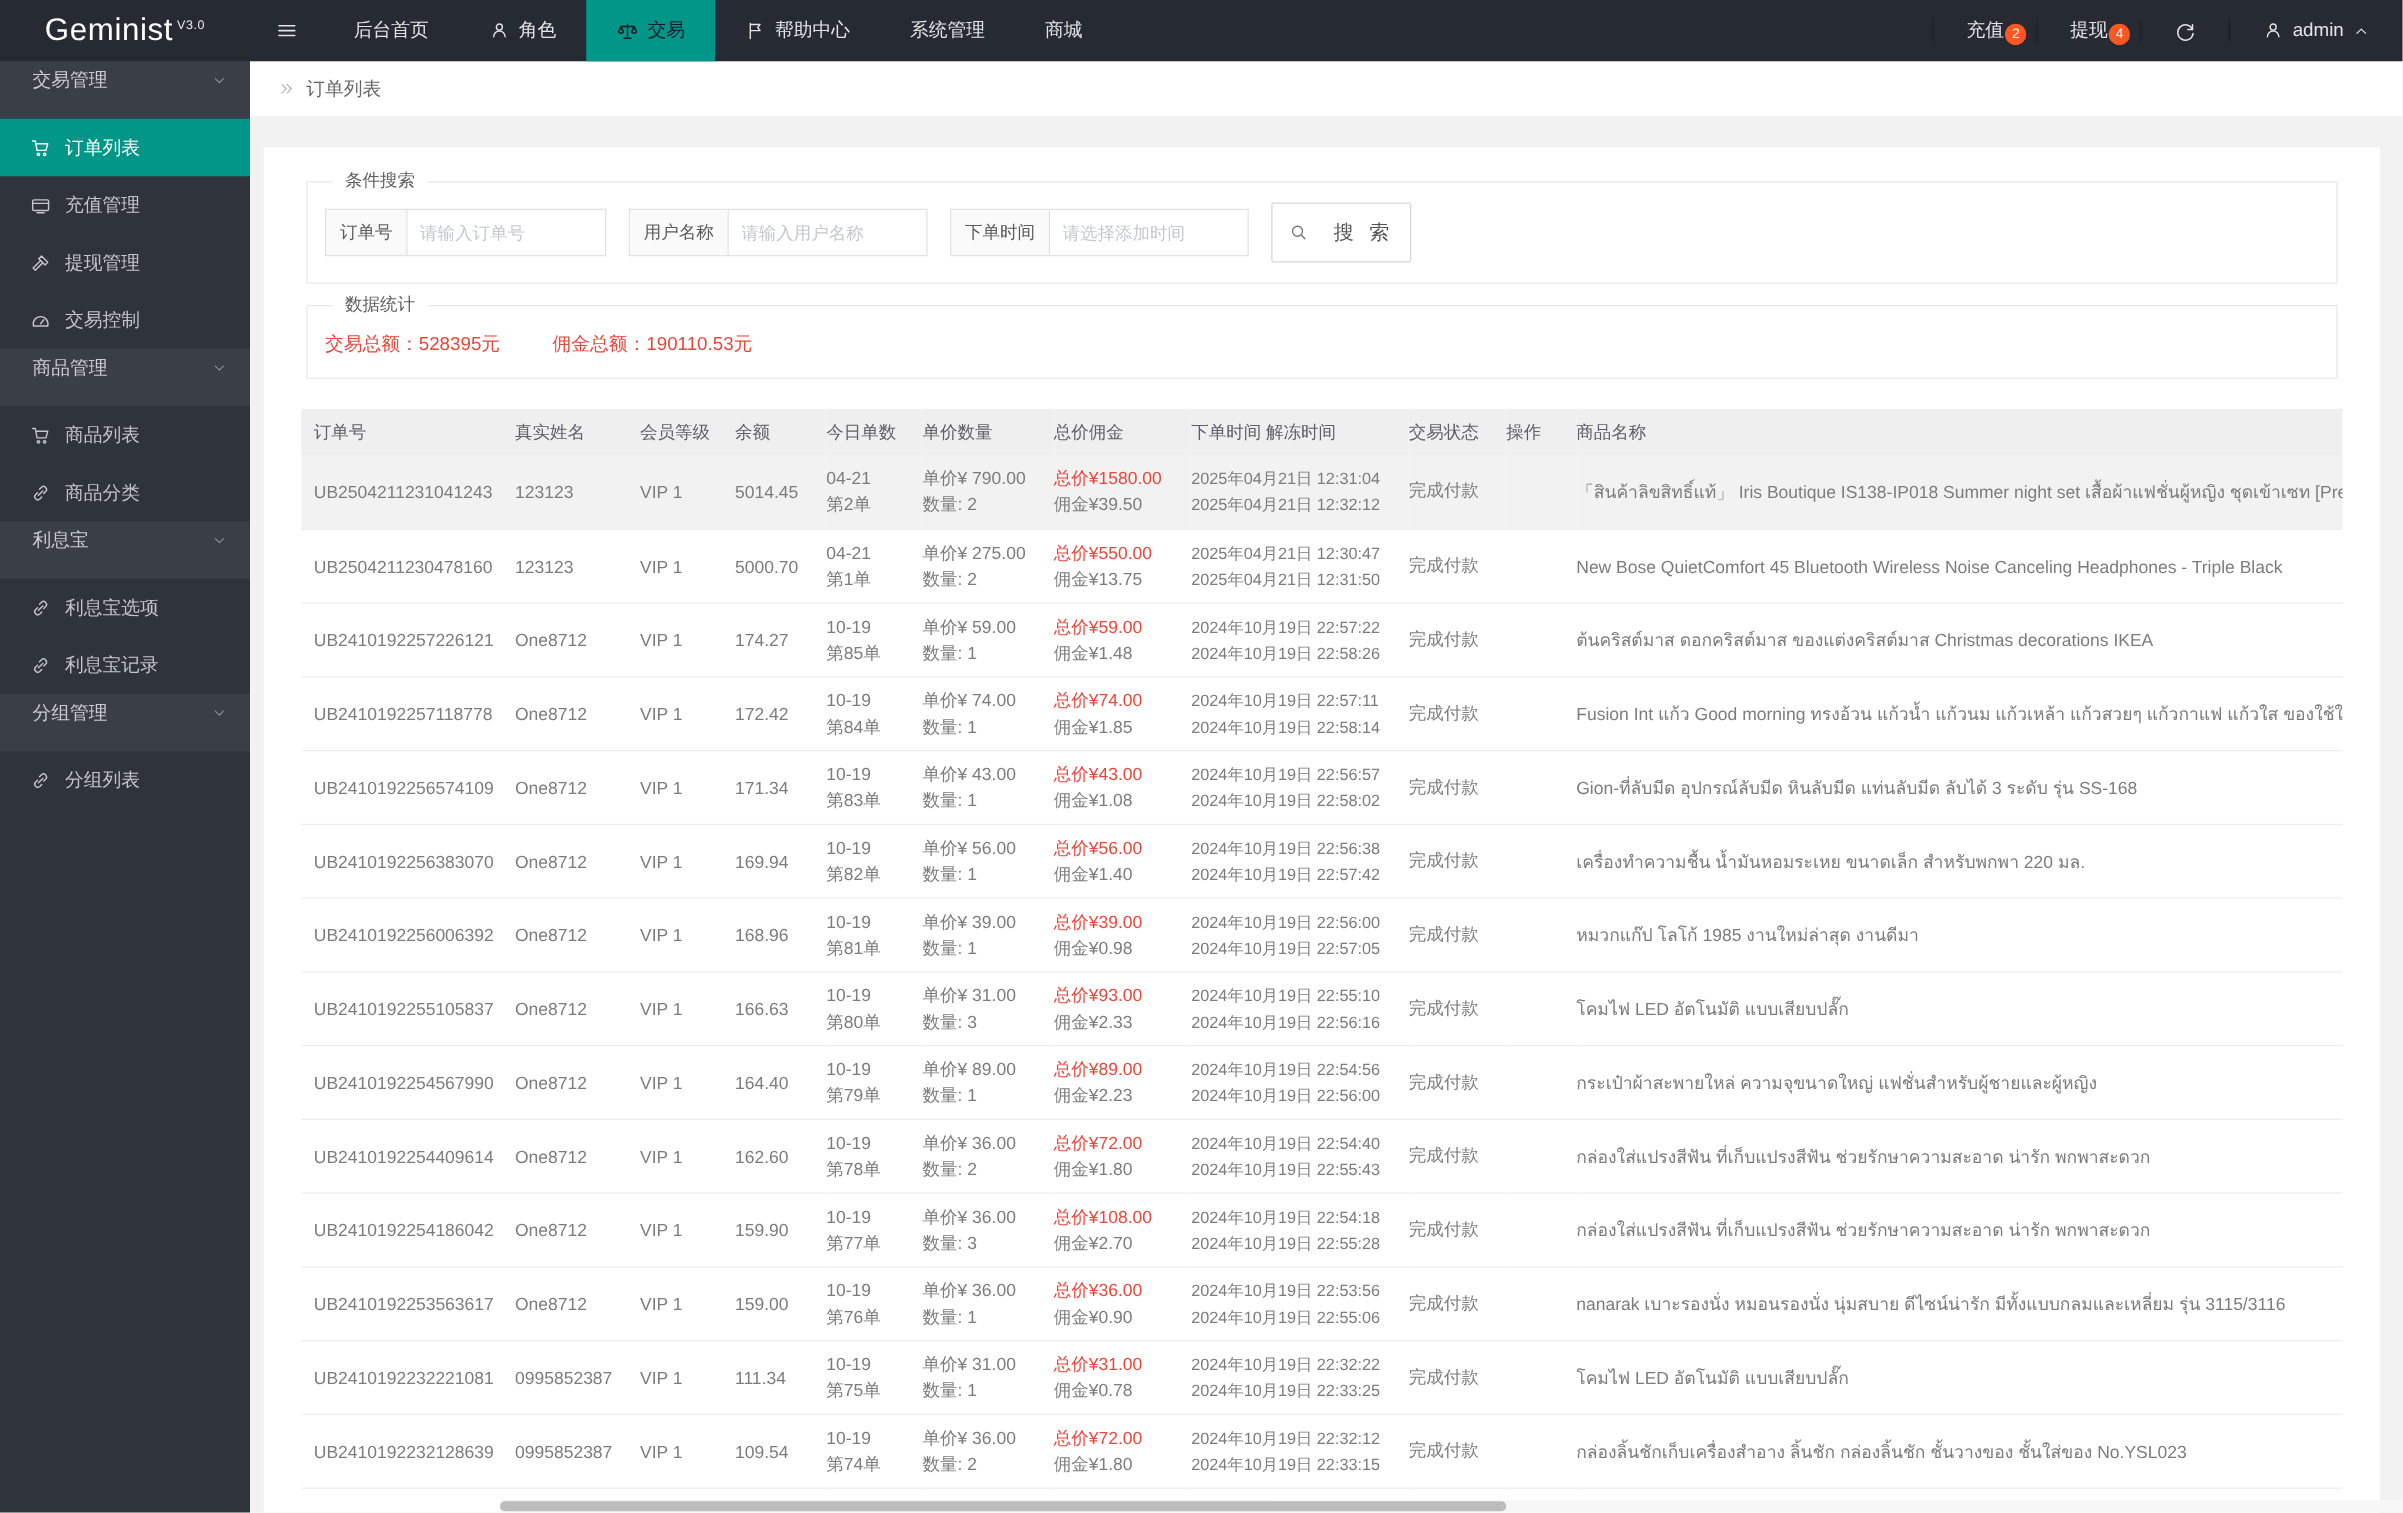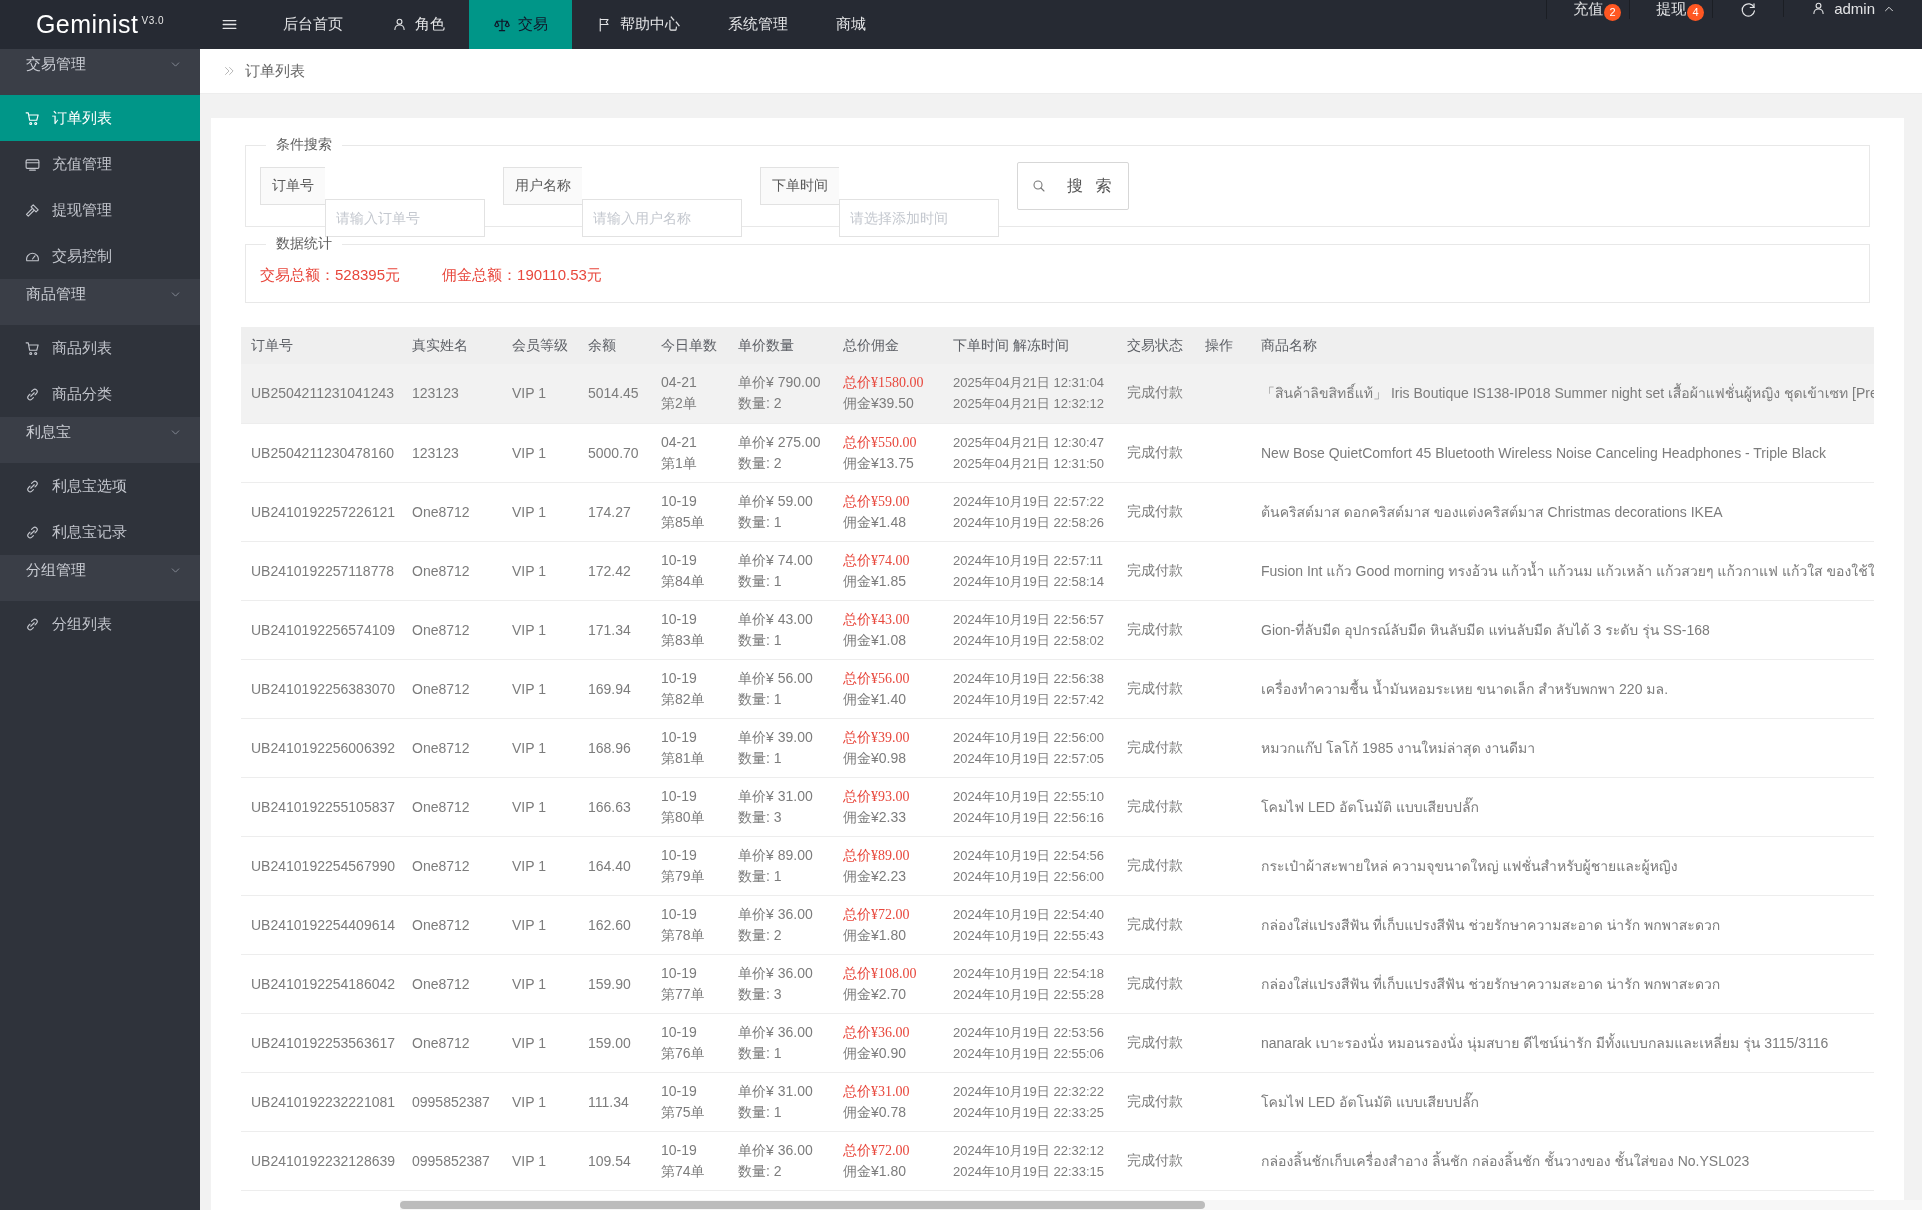--- a/index.html
+++ b/index.html
@@ -8,21 +8,21 @@
   body{ font-family:"Liberation Sans", sans-serif; background:#f2f2f2; color:#666; }
   svg{ display:block; }
 
   
   .navbar{ position:absolute; top:0; left:0; right:0; height:49px; background:#262a33; display:flex; align-items:stretch; z-index:30; }
   .logo{ width:200px; display:flex; align-items:center; justify-content:center; color:#fff; font-size:25px; letter-spacing:.5px; }
   .logo sup{ font-size:10px; margin-left:3px; transform:translateY(-4px); color:#e8e8e8; }
   .nav-item{ display:flex; align-items:center; gap:7px; padding:12px 24px; color:#e3e4e6; font-size:15px; cursor:pointer; }
   .nav-item.burger{ padding:0 20px; }
   .nav-item.active{ background:var(--accent,#009688); color:#0f172a; }
-  .nav-right{ margin-left:auto; display:flex; align-items:flex-start; }
+  .nav-right{ margin-left:auto; display:flex; align-items:center; }
   .nav-right .nav-item{ position:relative; border-left:1px solid rgba(0,0,0,.28); padding:0 26px; }
   .badge{ position:absolute; top:4px; right:8px; min-width:17px; height:17px; border-radius:9px; background:var(--badge,#ff5722); color:#fff; font-size:11px; line-height:17px; text-align:center; padding:0 4px; }
   .icon{ stroke:currentColor; fill:none; stroke-width:1.6; stroke-linecap:round; stroke-linejoin:round; }
 
   
   .sidebar{ position:absolute; top:49px; left:0; bottom:0; width:200px; background:#2f333b; z-index:20; }
   .side-group{ height:46px; background:#3a3e47; display:flex; align-items:center; justify-content:space-between; padding:0 18px 16px 26px; color:#c9ccd3; font-size:15px; cursor:pointer; }
   .side-group .chev{ color:#8d929c; }
   .side-item{ height:46px; display:flex; align-items:center; gap:11px; padding:0 24px; color:#c2c5cc; font-size:15px; cursor:pointer; }
   .side-item.active{ background:var(--accent,#009688); color:#fff; }
@@ -32,37 +32,37 @@
   .breadcrumb-bar{ height:45px; background:#fff; border-bottom:1px solid #ededed; display:flex; align-items:center; padding-left:22px; gap:9px; color:#666; font-size:15px; }
   .breadcrumb-bar .chev2{ color:#b3b3b3; }
 
   .card{ margin:24px 18px 0 11px; background:#fff; padding:18px 0 40px; min-height:1100px; }
 
   fieldset.fs{ border:1px solid #e8e8e8; margin:0 34px; }
   fieldset.fs legend{ margin-left:20px; padding:0 10px; font-size:14px; color:#5e5e5e; }
   .search-row{ display:flex; align-items:center; gap:18px; padding:8px 14px 16px; }
   .igroup{ display:flex; height:38px; }
   .igroup .ilabel{ display:flex; align-items:center; padding:0 11px; background:#fafafa; border:1px solid #e2e2e2; border-right:none; font-size:14px; color:#5a5a5a; white-space:nowrap; }
-  .igroup input{ height:38px; width:160px; border:1px solid #e2e2e2; padding:0 10px; font-size:14px; color:#333; outline:none; font-family:inherit;margin-top:32px; }
+  .igroup input{ height:38px; width:160px; border:1px solid #e2e2e2; padding:0 10px; font-size:14px; color:#333; outline:none; font-family:inherit; }
   .igroup input::placeholder{ color:#c4c8cf; }
   .btn-search{ height:48px; display:flex; align-items:center; gap:20px; padding:0 13px; background:#fff; border:1px solid #d7d7d7; border-radius:2px; font-size:16px; color:#555; letter-spacing:4px; cursor:pointer; font-family:inherit; }
   .btn-search .icon{ stroke:#777; }
 
   .fs-stats{ margin-top:8px !important; }
   .stats-row{ display:flex; gap:42px; padding:13px 14px 17px; font-size:15px; color:var(--danger,#e8473c); }
 
   
   .table-wrap{ margin:24px 30px 0; }
   table{ border-collapse:collapse; table-layout:fixed; width:1633px; }
   th{ background:#efefef; height:37px; font-weight:normal; text-align:left; font-size:14px; color:#5d6066; padding:0; white-space:nowrap; }
   td{ height:59px; border-bottom:1px solid #ededed; font-size:14px; color:#7c7c7c; padding:0; vertical-align:middle; white-space:nowrap; }
   th.c-order, td.c-order{ padding-left:10px; }
   tbody tr.highlight{ background:#f2f2f2; }
   .two-line div{ line-height:21px; }
-  .red{ color:var(--danger,#e8473c);font-family:Liberation Serif, serif; }
+  .red{ color:var(--danger,#e8473c); }
   td.c-time{ font-size:13px; color:#7c7c7c; }
   td.c-time div{ line-height:21px; }
   td.c-product{ overflow:hidden; }
 
   
   .hscroll{ position:absolute; left:200px; right:0; bottom:0; height:10px; background:#f7f7f7; z-index:40; }
   .hscroll .thumb{ margin-top:1px; width:805px; height:8px; border-radius:4px; background:#bcbcbc; }
 </style>
 </head>
 <body>

